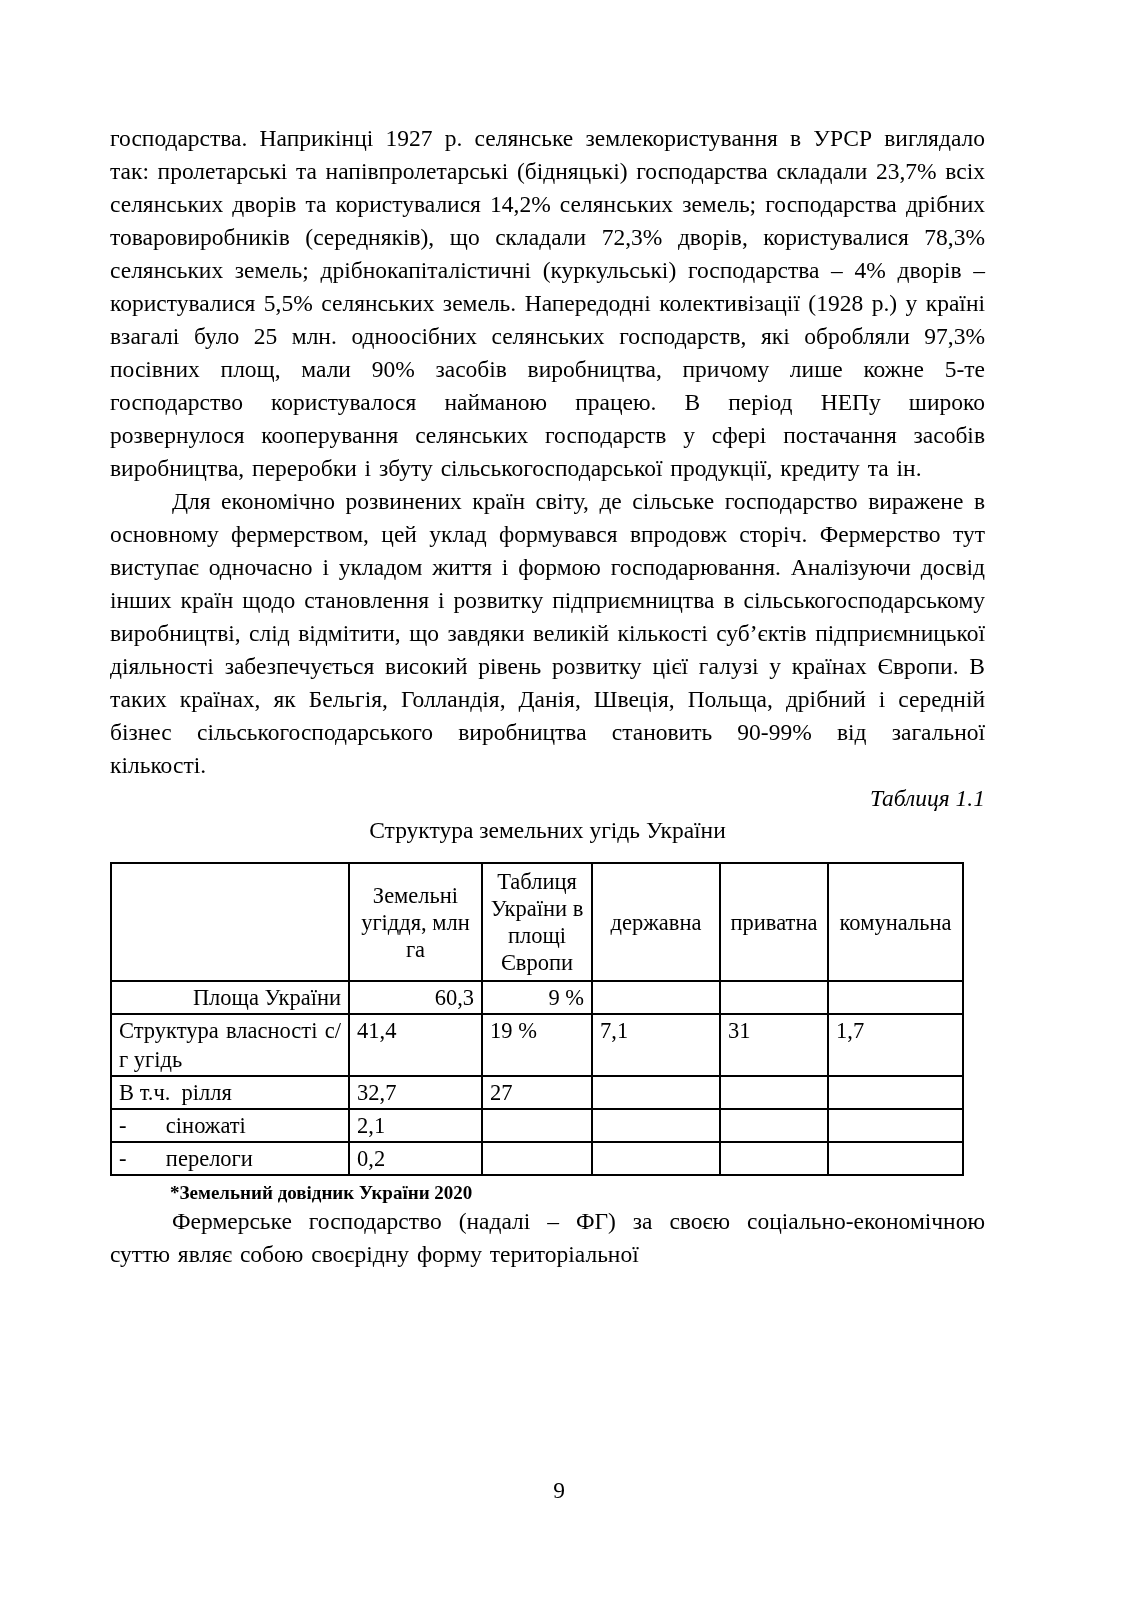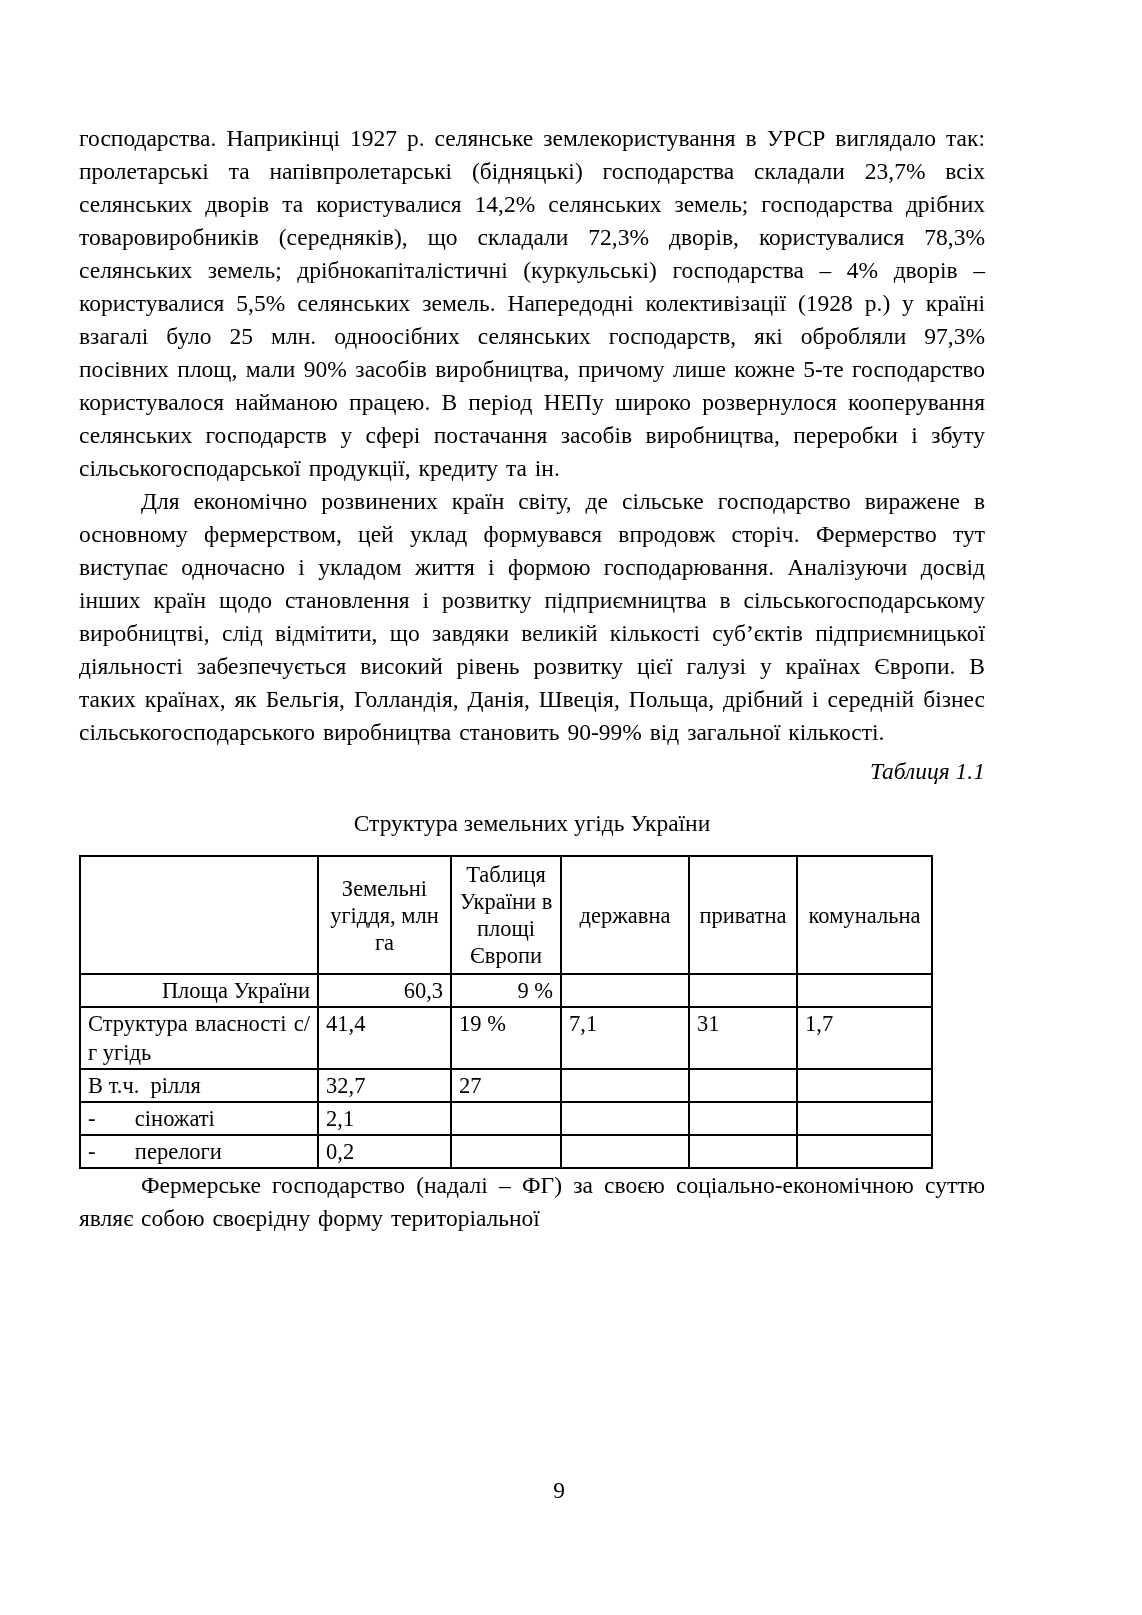--- a/index.html
+++ b/index.html
@@ -7,41 +7,39 @@
   body {
     width:1142px; height:1615px;
     font-family:"Liberation Serif", serif;
     color:#000;
     position:relative;
     overflow:hidden;
   }
   .page {
     position:absolute; top:0; left:0;
     width:1142px; height:1615px;
-    padding:122px 157px 0 79px;
+    padding:122px 157px 0 110px;
   }
   .para {
     font-size:23.5px;
     line-height:33px;
     text-align:justify;
     word-spacing:2px;
   }
   .para.indent { text-indent:62px; }
   .table-caption {
     font-size:23.5px;
     font-style:italic;
     text-align:right;
-    margin-top:6px;
     line-height:33px;
   }
   .table-title {
     font-size:23.5px;
     text-align:center;
     line-height:31px;
-    margin-top:20px;
   }
   table.land {
     border-collapse:collapse;
     table-layout:fixed;
     width:852px;
     margin-top:16px;
     font-size:22.5px;
   }
   table.land th, table.land td {
     border:2px solid #000;
@@ -152,18 +150,19 @@
         <td>-&nbsp;&nbsp;&nbsp;&nbsp;&nbsp;&nbsp;&nbsp;перелоги</td>
         <td>0,2</td>
         <td></td>
         <td></td>
         <td></td>
         <td></td>
       </tr>
     </tbody>
   </table>
 
+  <div class="footnote">*Земельний довідник України 2020</div>
 
   <p class="para indent after-table">Фермерське господарство (надалі – ФГ) за своєю соціально-економічною суттю являє собою своєрідну форму територіальної</p>
 
   <div class="page-number">9</div>
 
 </div>
 
 </body></html>

